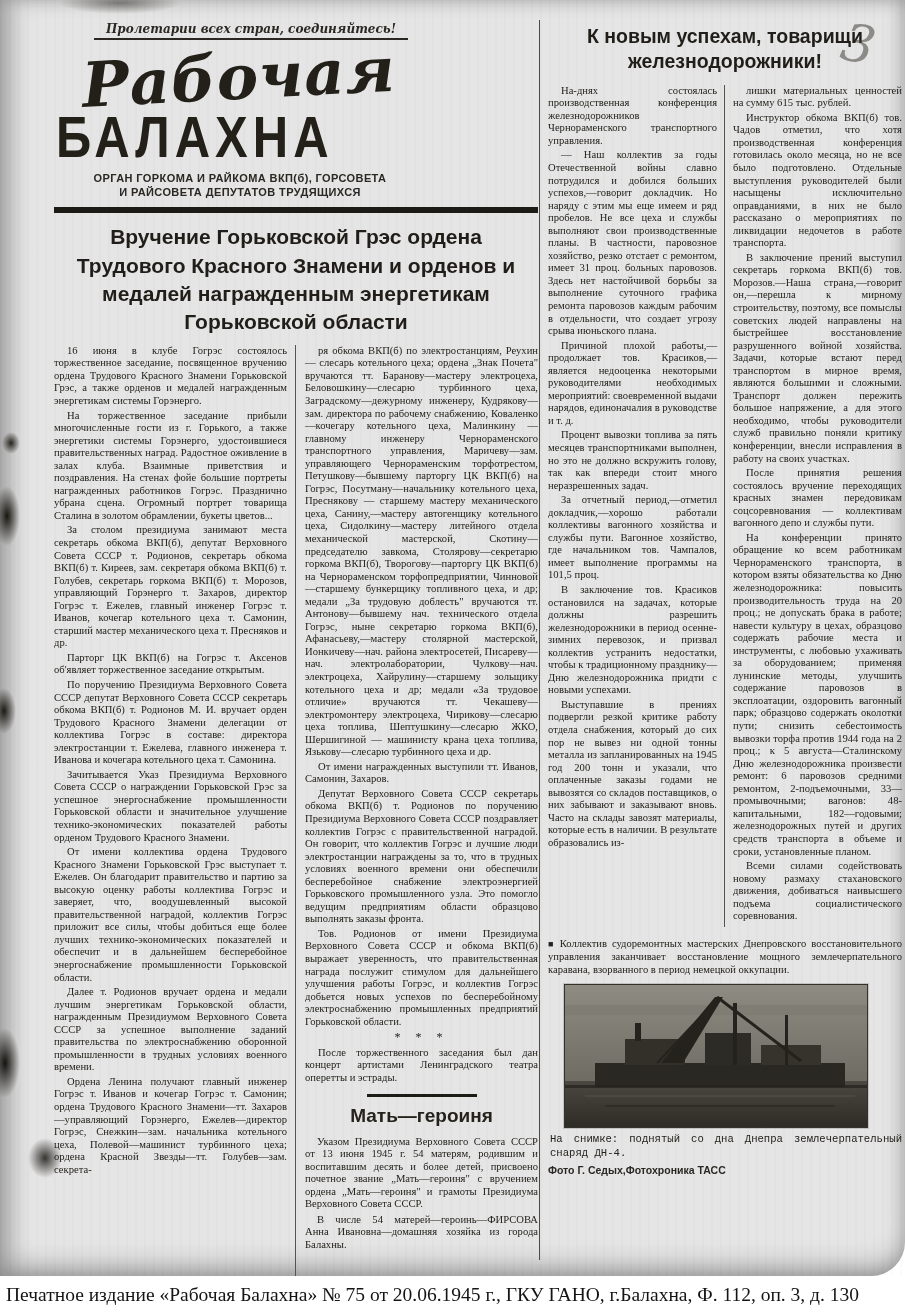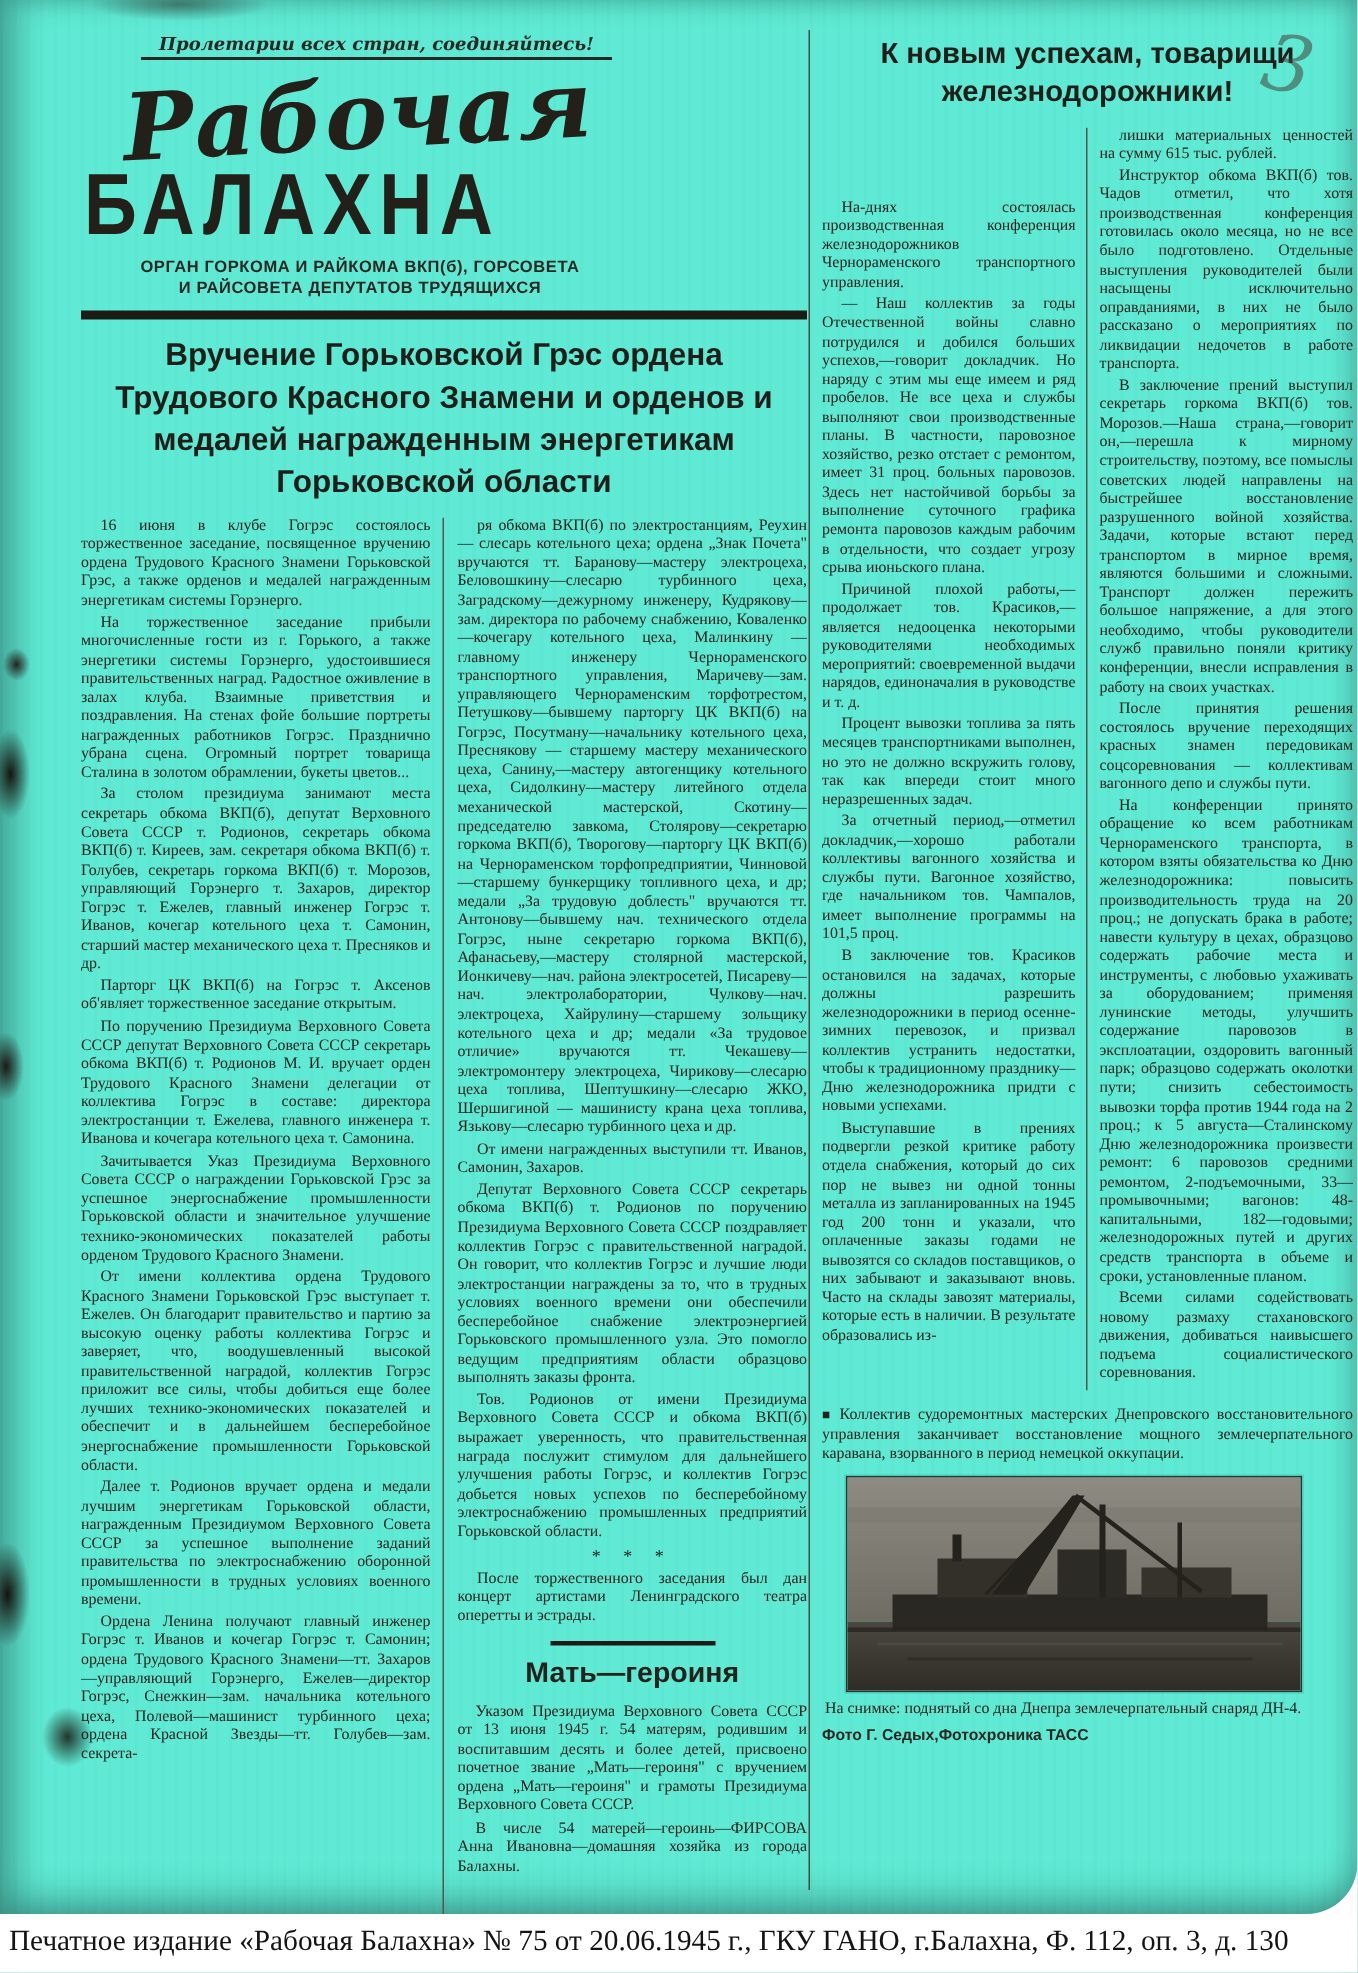--- a/index.html
+++ b/index.html
@@ -4,21 +4,21 @@
 <style>
   html,body{margin:0;padding:0;background:#e8e8e8;}
   .stage{position:relative;width:905px;height:1315px;background:#ffffff;overflow:hidden;
          font-family:"Liberation Serif",serif;color:#201e1a;}
   
   .paper{position:absolute;left:0;top:0;width:905px;height:1276px;
     background:
       radial-gradient(ellipse at 70% 30%, rgba(255,255,255,.10), rgba(0,0,0,0) 60%),
       linear-gradient(90deg,#a7a49b 0%,#b9b6ad 6%,#bob 0),
       linear-gradient(90deg,#a8a59c 0%,#bab7ae 7%,#bdbab1 45%,#b7b4ab 70%,#c2bfb6 92%,#b0ada4 100%);
-    background-color:#5eead4;
+    background-color:#e5e5e5;
     border-bottom-right-radius:34px;
     box-shadow:inset 0 -14px 22px rgba(0,0,0,.18), inset 14px 0 20px rgba(0,0,0,.20), inset -6px 0 14px rgba(0,0,0,.10);
   }
   .texture{position:absolute;inset:0;pointer-events:none;opacity:.5;
     background:repeating-linear-gradient(90deg,rgba(0,0,0,.03) 0 2px,rgba(255,255,255,.02) 2px 5px,rgba(0,0,0,0) 5px 9px);}
   .stain{position:absolute;border-radius:50%;pointer-events:none;}
   .s1{left:-6px;top:486px;width:26px;height:60px;background:radial-gradient(closest-side,#17150f,rgba(23,21,15,0));}
   .s2{left:2px;top:432px;width:18px;height:22px;background:radial-gradient(closest-side,#26231c,rgba(38,35,28,0));}
   .s3{left:-8px;top:688px;width:24px;height:46px;background:radial-gradient(closest-side,#1d1a14,rgba(29,26,20,0));}
   .s4{left:28px;top:1138px;width:34px;height:40px;background:radial-gradient(closest-side,rgba(25,22,16,.85),rgba(25,22,16,0));}
@@ -65,30 +65,30 @@
   .lead-c2{width:50%;padding-left:9px;border-left:1px solid #56534b;}
   .stars{text-align:center;font-size:12px;letter-spacing:6px;margin:4px 0;text-indent:0 !important;}
   .mh-rule{width:110px;height:3px;background:#1d1b16;margin:10px auto 8px;}
   .mh-title{font-family:"Liberation Sans",sans-serif;font-weight:bold;font-size:19px;text-align:center;margin:2px 0 8px;}
   .mh-text p{margin:0 0 3px;text-indent:12px;}
 
   
   .rail-headline{font-family:"Liberation Sans",sans-serif;font-weight:bold;font-size:19.5px;line-height:1.3;
     text-align:center;margin:8px 0 10px;color:#211e19;}
   .rail-cols{height:842px;overflow:hidden;}
-  .rail-c1{width:50%;padding-right:7px;margin-top:48px;}
+  .rail-c1{width:50%;padding-right:7px;}
   .rail-c2{width:50%;padding-left:8px;border-left:1px solid #56534b;}
 
   
   .photo-caption-lead{font-size:10.6px;line-height:1.25;text-align:justify;margin-top:10px;color:#25221c;}
   .sq{font-size:9px;margin-right:4px;}
   .photo-frame{width:302px;height:142px;margin:8px 0 0 16px;border:1px solid #35322c;
     box-shadow:0 0 0 1px rgba(0,0,0,.15);}
   .photo-frame svg{display:block;width:100%;height:100%;}
-  .photo-caption{font-size:10.6px;line-height:1.25;margin:5px 0 0 2px;text-align:justify;color:#25221c;}
+  .photo-caption{font-size:10.6px;line-height:1.25;margin:5px 0 0 2px;text-align:justify;color:#25221c;font-family:Liberation Mono, monospace;}
   .credits{display:flex;width:330px;margin-top:4px;
     font-family:"Liberation Sans",sans-serif;font-weight:bold;font-size:10.5px;color:#2b2823;}
 
   .hand-mark{position:absolute;left:842px;top:14px;font-family:"DejaVu Serif",serif;font-style:italic;
     font-size:52px;color:rgba(70,66,58,.55);transform:rotate(12deg);pointer-events:none;}
 
   
   .footer-strip{position:absolute;left:0;top:1276px;width:905px;height:39px;background:#ffffff;border-radius:13px;}
   .footer-text{font-family:"Liberation Serif",serif;font-size:19.5px;color:#141414;
     padding:8px 0 0 6px;white-space:nowrap;}

